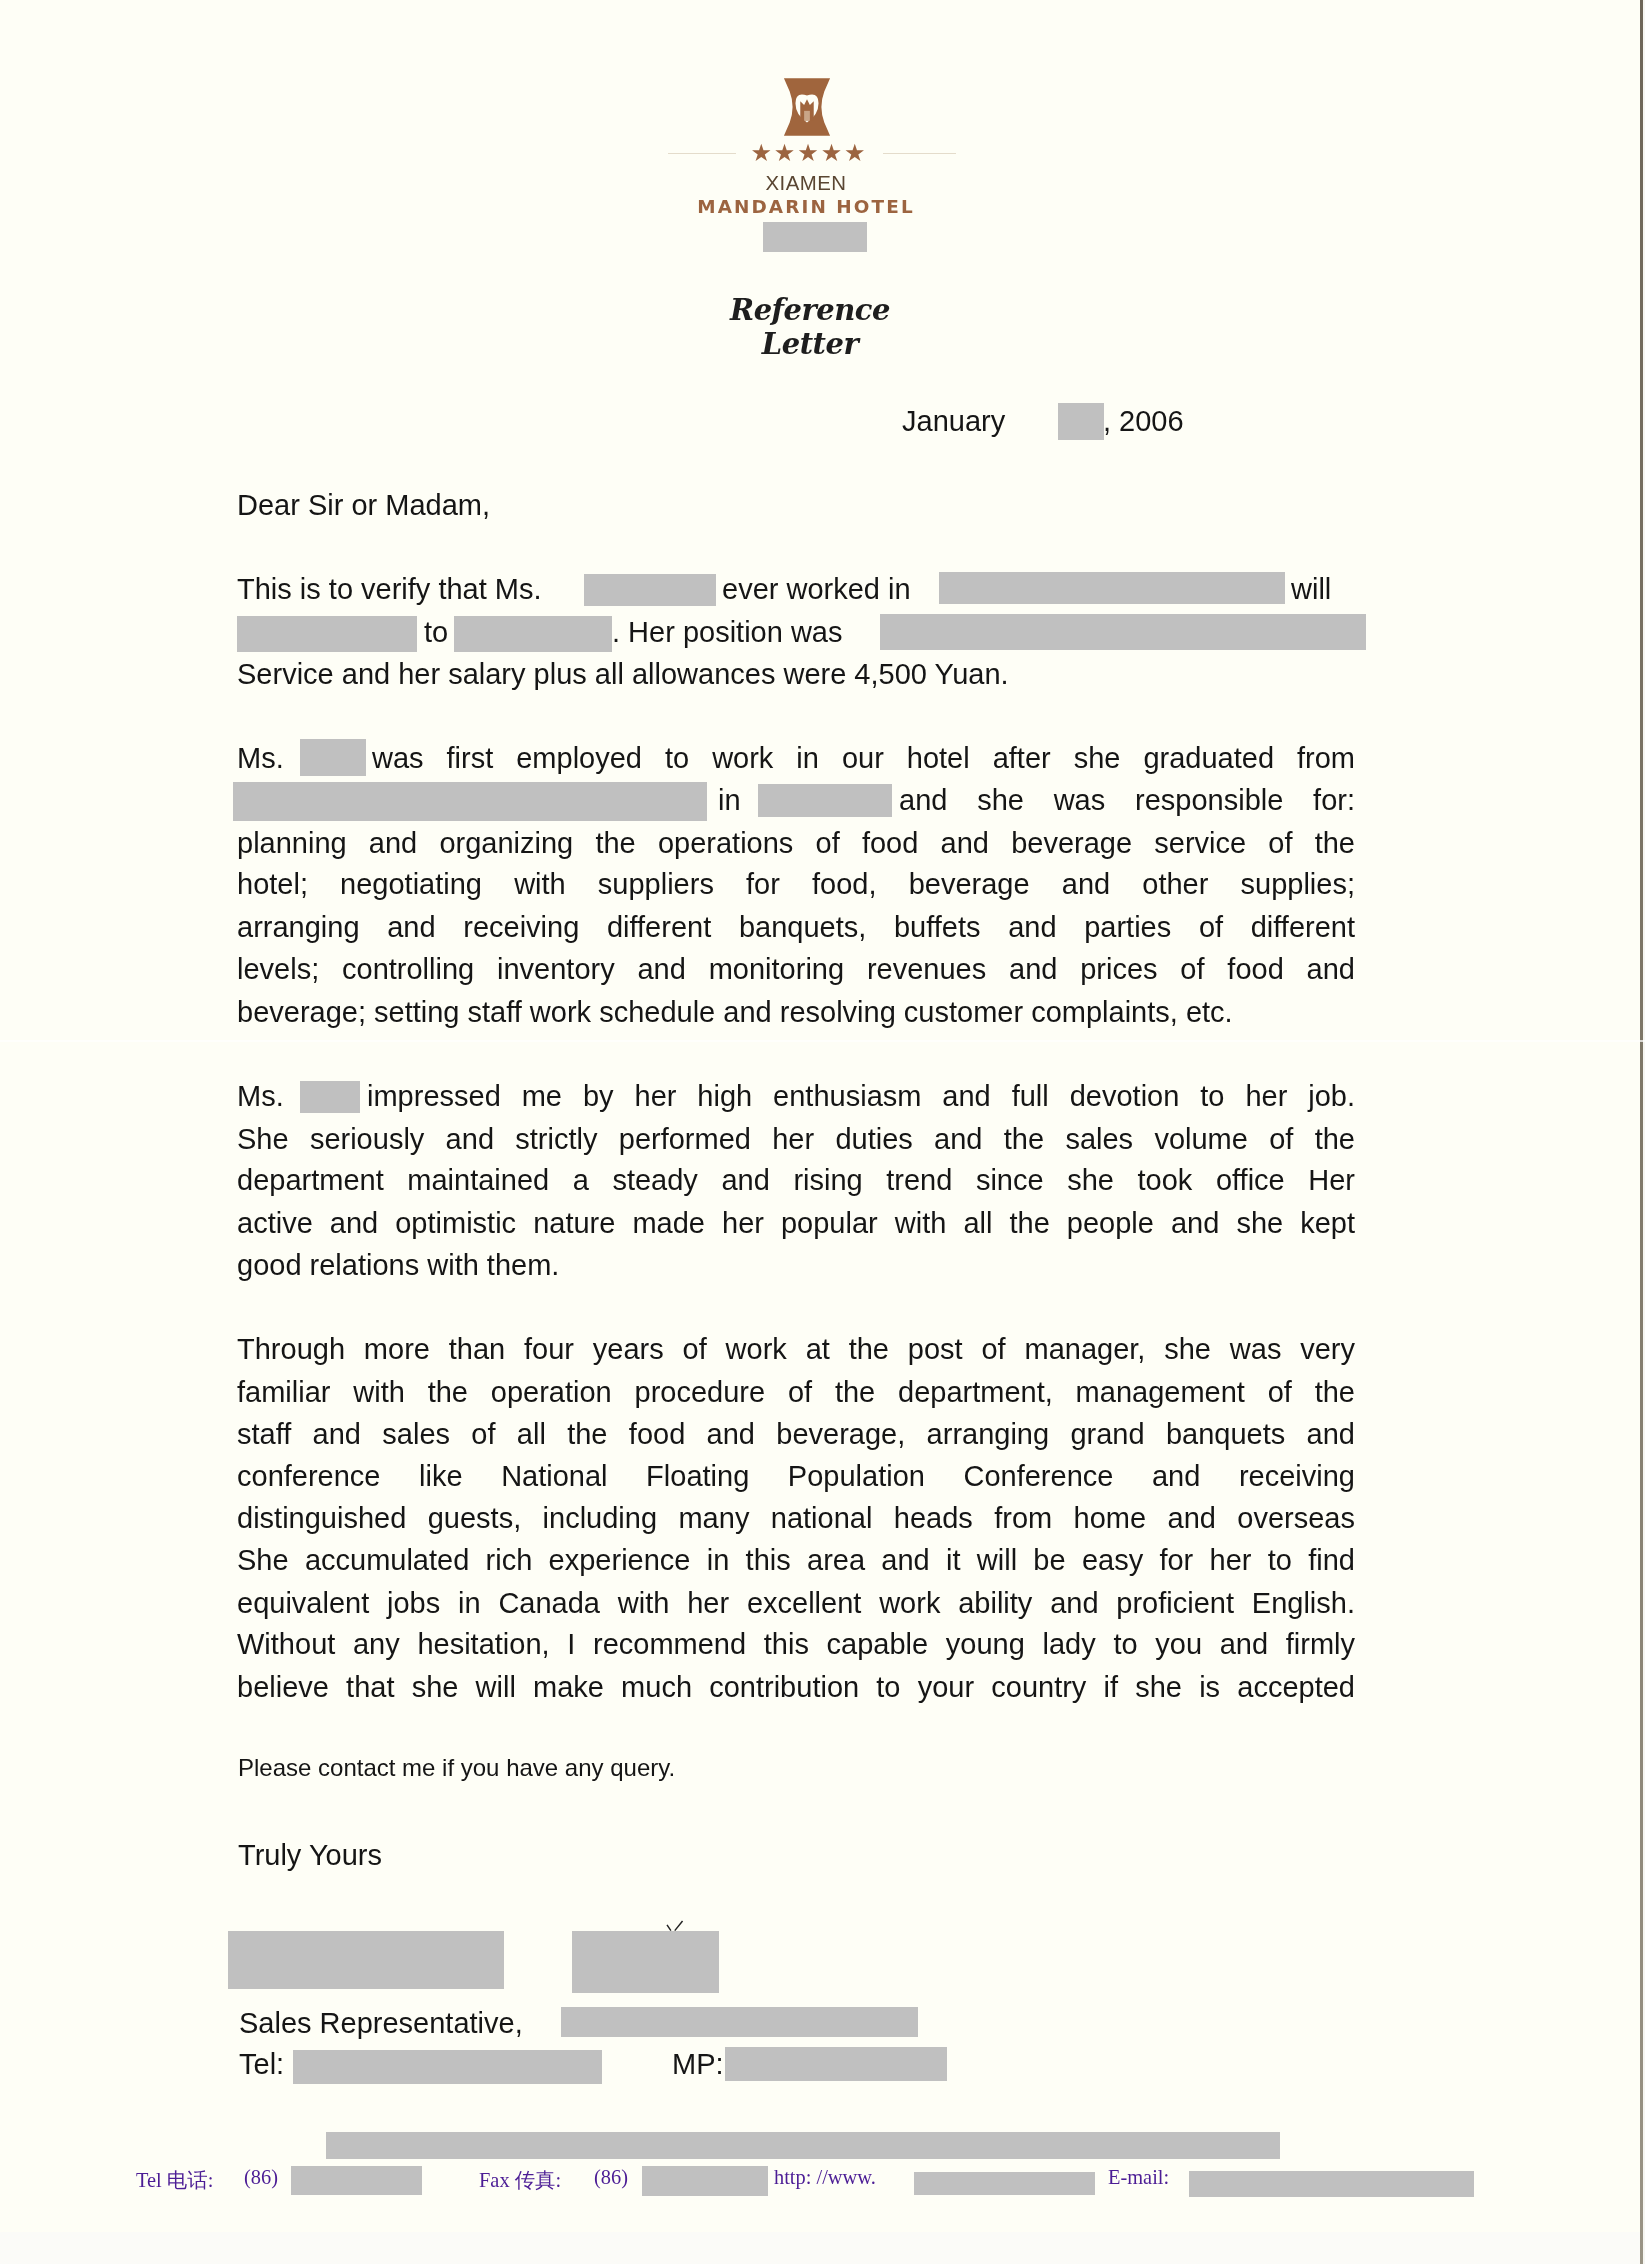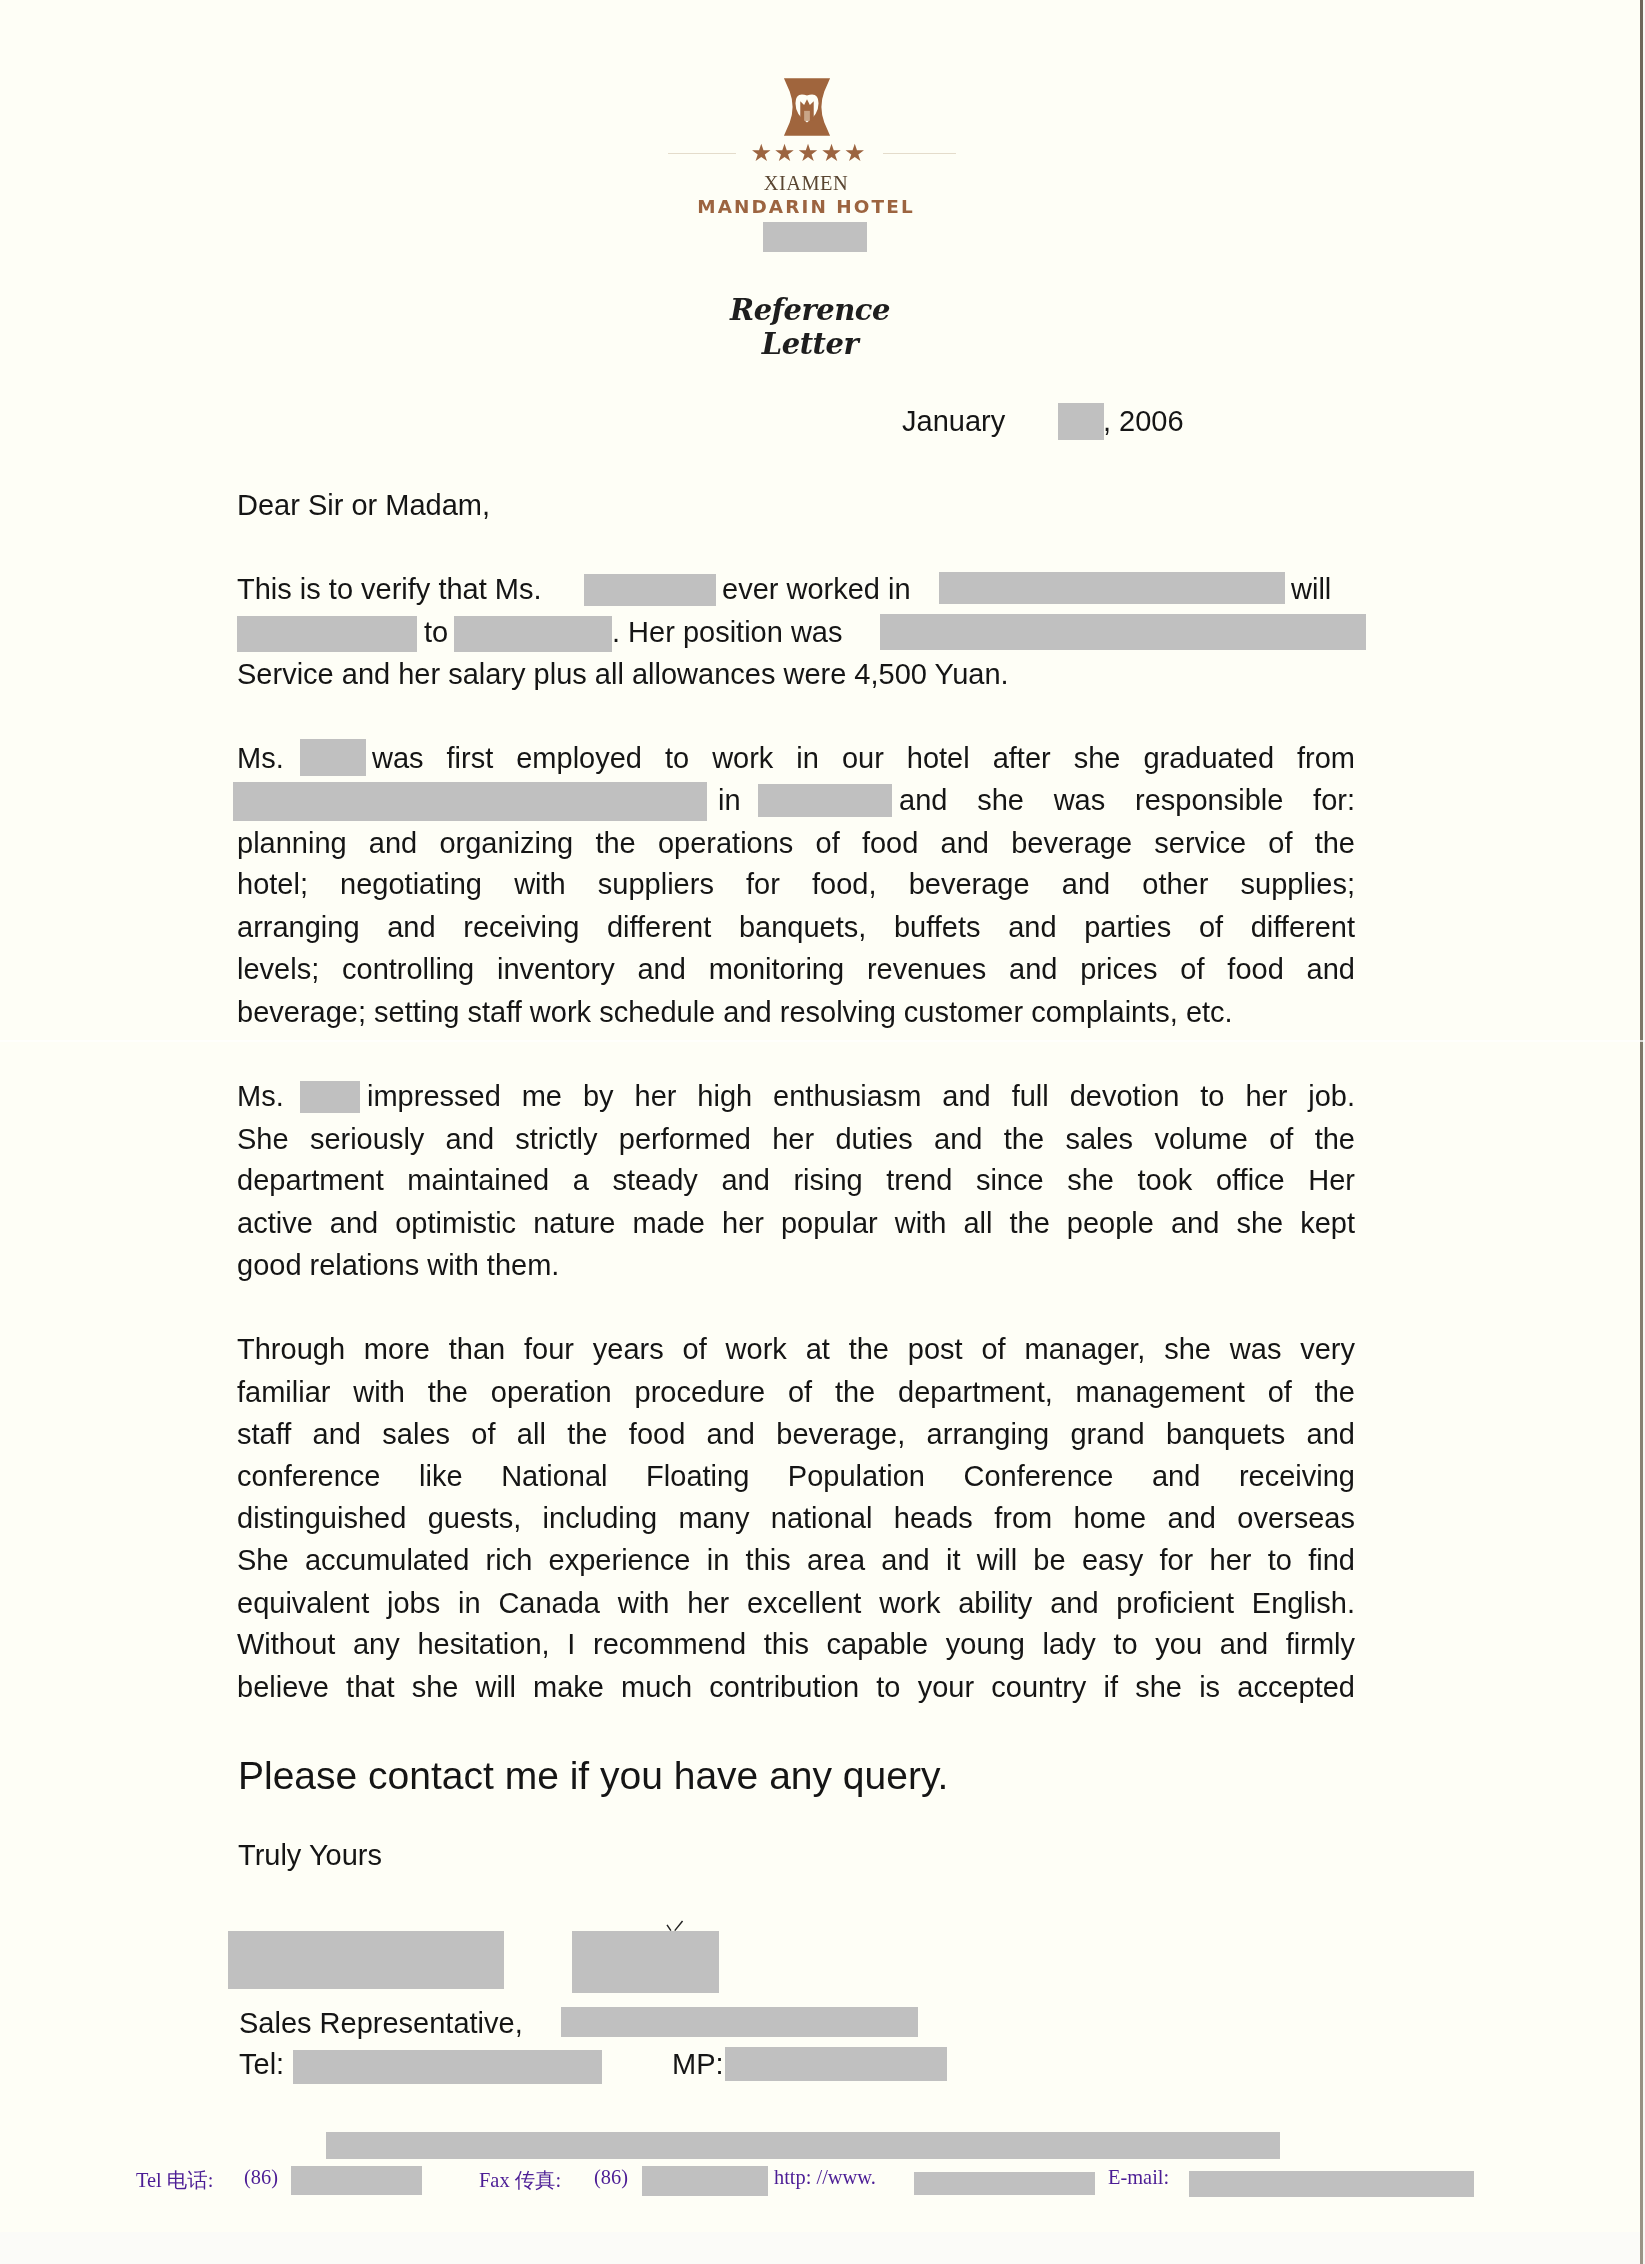--- a/index.html
+++ b/index.html
@@ -14,21 +14,21 @@
   .edge-right-light { position: absolute; left: 1643px; top: 0; width: 2.9px; height: 2265px; background: #f6f6f2; }
   .crease { position: absolute; left: 0; width: 1646px; height: 1.9px; background: rgba(255,255,255,0.7); }
 
   .abs { position: absolute; white-space: nowrap; }
   .redact { position: absolute; background: #c0c0c0; }
 
   
   .logo { position: absolute; left: 782px; top: 78px; width: 50px; height: 58px; }
   .head-rule { position: absolute; top: 153px; height: 1px; background: #e4dccb; }
   .stars { position: absolute; left: 736px; top: 139px; width: 146px; text-align: center; color: #9c6440; font-size: 24px; letter-spacing: 1.9px; }
-  .xiamen { position: absolute; left: 714px; top: 172px; width: 184px; text-align: center; font-family: Liberation Serif, serif; font-size: 20.4px; color: #5a4632; letter-spacing: 0.5px; }
+  .xiamen { position: absolute; left: 714px; top: 172px; width: 184px; text-align: center; font-family: Liberation Sans, sans-serif; font-size: 20.4px; color: #5a4632; letter-spacing: 0.5px; }
   .hotel-name { position: absolute; left: 679px; top: 196px; width: 254px; text-align: center; font-family: "DejaVu Sans", sans-serif; font-weight: bold; font-size: 18.4px; color: #9c6440; letter-spacing: 2.1px; }
 
   .doc-title { position: absolute; left: 679px; top: 293px; width: 262px; text-align: center; font-family: "DejaVu Serif", serif; font-style: italic; font-weight: bold; font-size: 29px; color: #1e1e1e; letter-spacing: -0.5px; }
   .line { position: absolute; left: 237px; width: 1118px; white-space: nowrap; font-size: 29px; }
   .justify { text-align: justify; text-align-last: justify; }
 
   .footer-text { position: absolute; top: 2166px; font-family: Liberation Serif, serif; font-size: 20.4px; color: #4c1d95; white-space: nowrap; }
 </style>
 </head>
 <body>
@@ -111,21 +111,21 @@
   <div class="line justify" style="top:1376px">familiar with the operation procedure of the department, management of the</div>
   <div class="line justify" style="top:1418px">staff and sales of all the food and beverage, arranging grand banquets and</div>
   <div class="line justify" style="top:1460px">conference like National Floating Population Conference and receiving</div>
   <div class="line justify" style="top:1502px">distinguished guests, including many national heads from home and overseas</div>
   <div class="line justify" style="top:1544px">She accumulated rich experience in this area and it will be easy for her to find</div>
   <div class="line justify" style="top:1587px">equivalent jobs in Canada with her excellent work ability and proficient English.</div>
   <div class="line justify" style="top:1628px">Without any hesitation, I recommend this capable young lady to you and firmly</div>
   <div class="line justify" style="top:1671px">believe that she will make much contribution to your country if she is accepted</div>
 </div>
 
-<div class="abs" style="left:238px;top:1754px;font-size:39px">Please contact me if you have any query.</div>
+<div class="abs" style="left:238px;top:1754px;font-size:24px">Please contact me if you have any query.</div>
 <div class="abs" style="left:238px;top:1839px;font-size:29px">Truly Yours</div>
 
 <div>
   <svg class="abs" style="left:665px;top:1919px;width:39px;height:136px" viewBox="0 0 40 140">
     <path d="M2 6 L6 12 M10 12 L18 2" stroke="#222" stroke-width="1.5" fill="none"></path>
     <path d="M40 100 L41 118" stroke="#222" stroke-width="1.2" fill="none" transform="translate(-14,0)"></path>
   </svg>
   <div class="redact" style="left:228px;top:1931px;width:276px;height:58px"></div>
   <div class="redact" style="left:572px;top:1931px;width:147px;height:62px"></div>
   <div class="abs" style="left:239px;top:2007px;font-size:29px">Sales Representative,</div>

